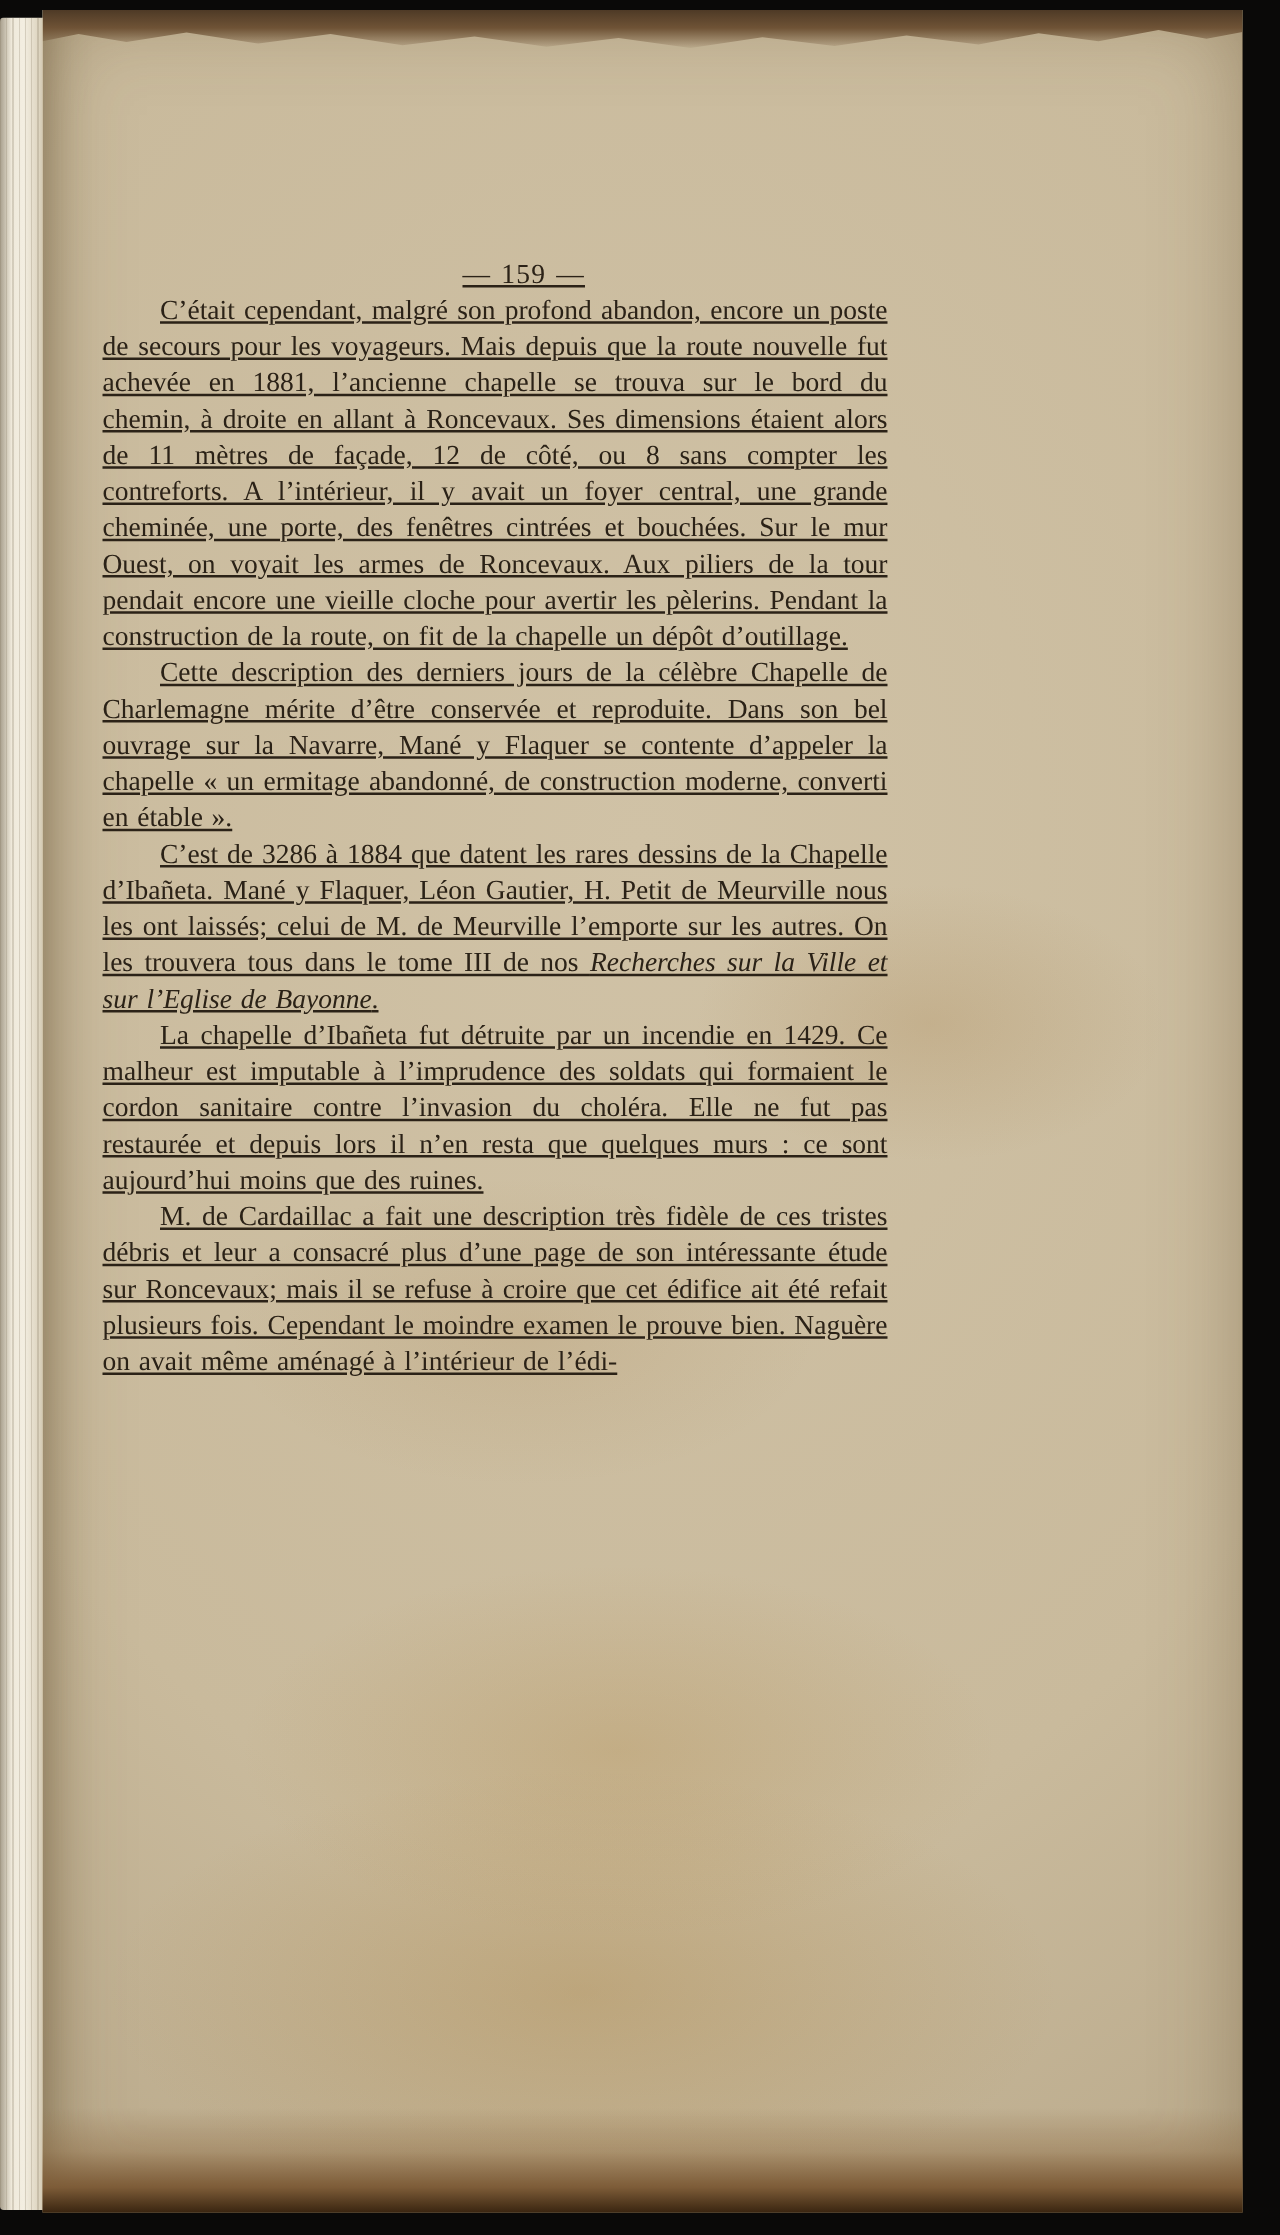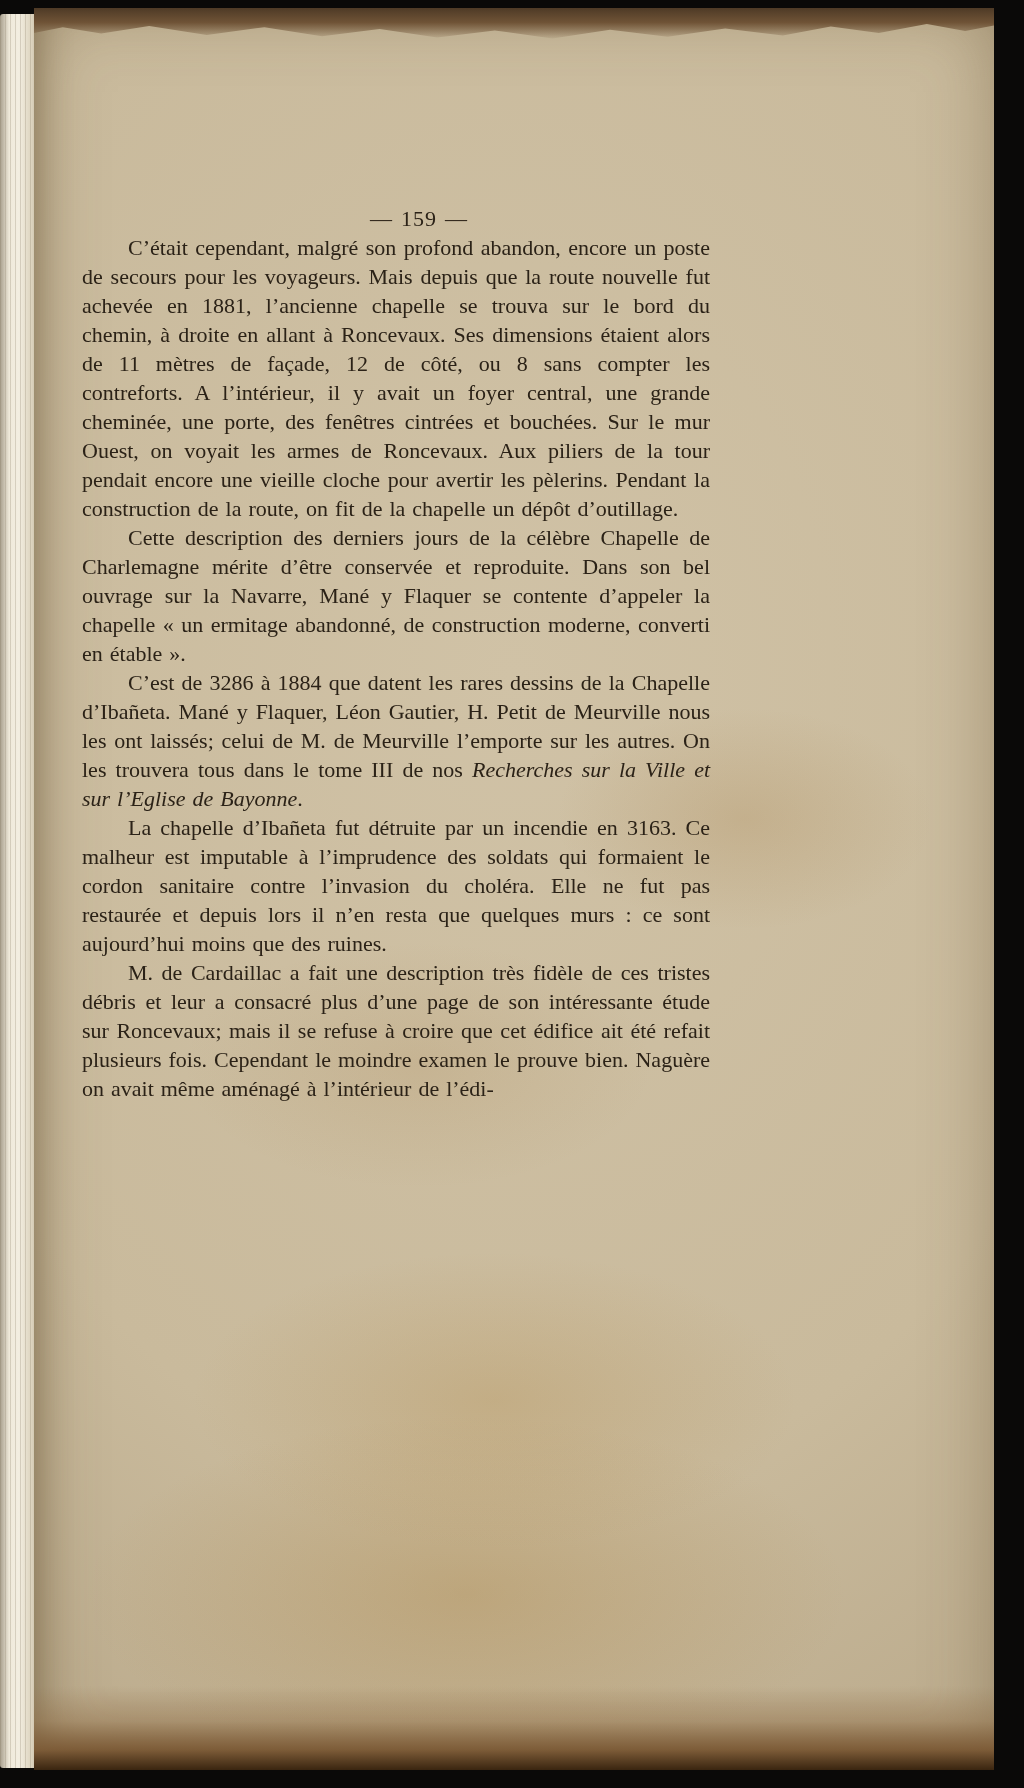--- a/index.html
+++ b/index.html
@@ -43,20 +43,21 @@
   .deckle-bottom {
     position: absolute; left: 0; right: 0; bottom: 0; height: 84px;
     background: linear-gradient(180deg, rgba(140,105,65,0) 0%, rgba(140,105,65,.40) 42%, #7d5c38 76%, #3a2510 100%);
   }
 
   .text-block {
     position: absolute; left: 48px; top: 196px; width: 628px;
     color: #2b2217;
     font-size: 22px; line-height: 29px;
     text-align: justify;
+    text-decoration: underline;
   }
   .page-number {
     text-align: center;
     font-size: 22px;
     letter-spacing: 1px;
     margin: 0 0 18px 0;
     text-indent: 0;
   }
   .text-block p {
     margin: 0;
@@ -79,20 +80,20 @@
     <div class="text-block">
 
       <p class="page-number">— 159 —</p>
 
       <p><span>C’était cependant, malgré son profond abandon, encore un poste de secours pour les voyageurs. Mais depuis que la route nouvelle fut achevée en 1881, l’ancienne chapelle se trouva sur le bord du chemin, à droite en allant à Roncevaux. Ses dimensions étaient alors de 11 mètres de façade, 12 de côté, ou 8 sans compter les contreforts. A l’intérieur, il y avait un foyer central, une grande cheminée, une porte, des fenêtres cintrées et bouchées. Sur le mur Ouest, on voyait les armes de Roncevaux. Aux piliers de la tour pendait encore une vieille cloche pour avertir les pèlerins. Pendant la construction de la route, on fit de la chapelle un dépôt d’outillage.</span></p>
 
       <p><span>Cette description des derniers jours de la célèbre Chapelle de Charlemagne mérite d’être conservée et reproduite. Dans son bel ouvrage sur la Navarre, Mané y Flaquer se contente d’appeler la chapelle « un ermitage abandonné, de construction moderne, converti en étable ».</span></p>
 
       <p><span>C’est de 3286 à 1884 que datent les rares dessins de la Chapelle d’Ibañeta. Mané y Flaquer, Léon Gautier, H. Petit de Meurville nous les ont laissés; celui de M. de Meurville l’emporte sur les autres. On les trouvera tous dans le tome III de nos </span><span class="italic">Recherches sur la Ville et sur l’Eglise de Bayonne</span><span>.</span></p>
 
-      <p><span>La chapelle d’Ibañeta fut détruite par un incendie en 3163. Ce malheur est imputable à l’imprudence des soldats qui formaient le cordon sanitaire contre l’invasion du choléra. Elle ne fut pas restaurée et depuis lors il n’en resta que quelques murs : ce sont aujourd’hui moins que des ruines.</span></p>
+      <p><span>La chapelle d’Ibañeta fut détruite par un incendie en 1429. Ce malheur est imputable à l’imprudence des soldats qui formaient le cordon sanitaire contre l’invasion du choléra. Elle ne fut pas restaurée et depuis lors il n’en resta que quelques murs : ce sont aujourd’hui moins que des ruines.</span></p>
 
       <p><span>M. de Cardaillac a fait une description très fidèle de ces tristes débris et leur a consacré plus d’une page de son intéressante étude sur Roncevaux; mais il se refuse à croire que cet édifice ait été refait plusieurs fois. Cependant le moindre examen le prouve bien. Naguère on avait même aménagé à l’intérieur de l’édi-</span></p>
 
     </div>
   </div>
 
 </div>
 
 </body></html>

